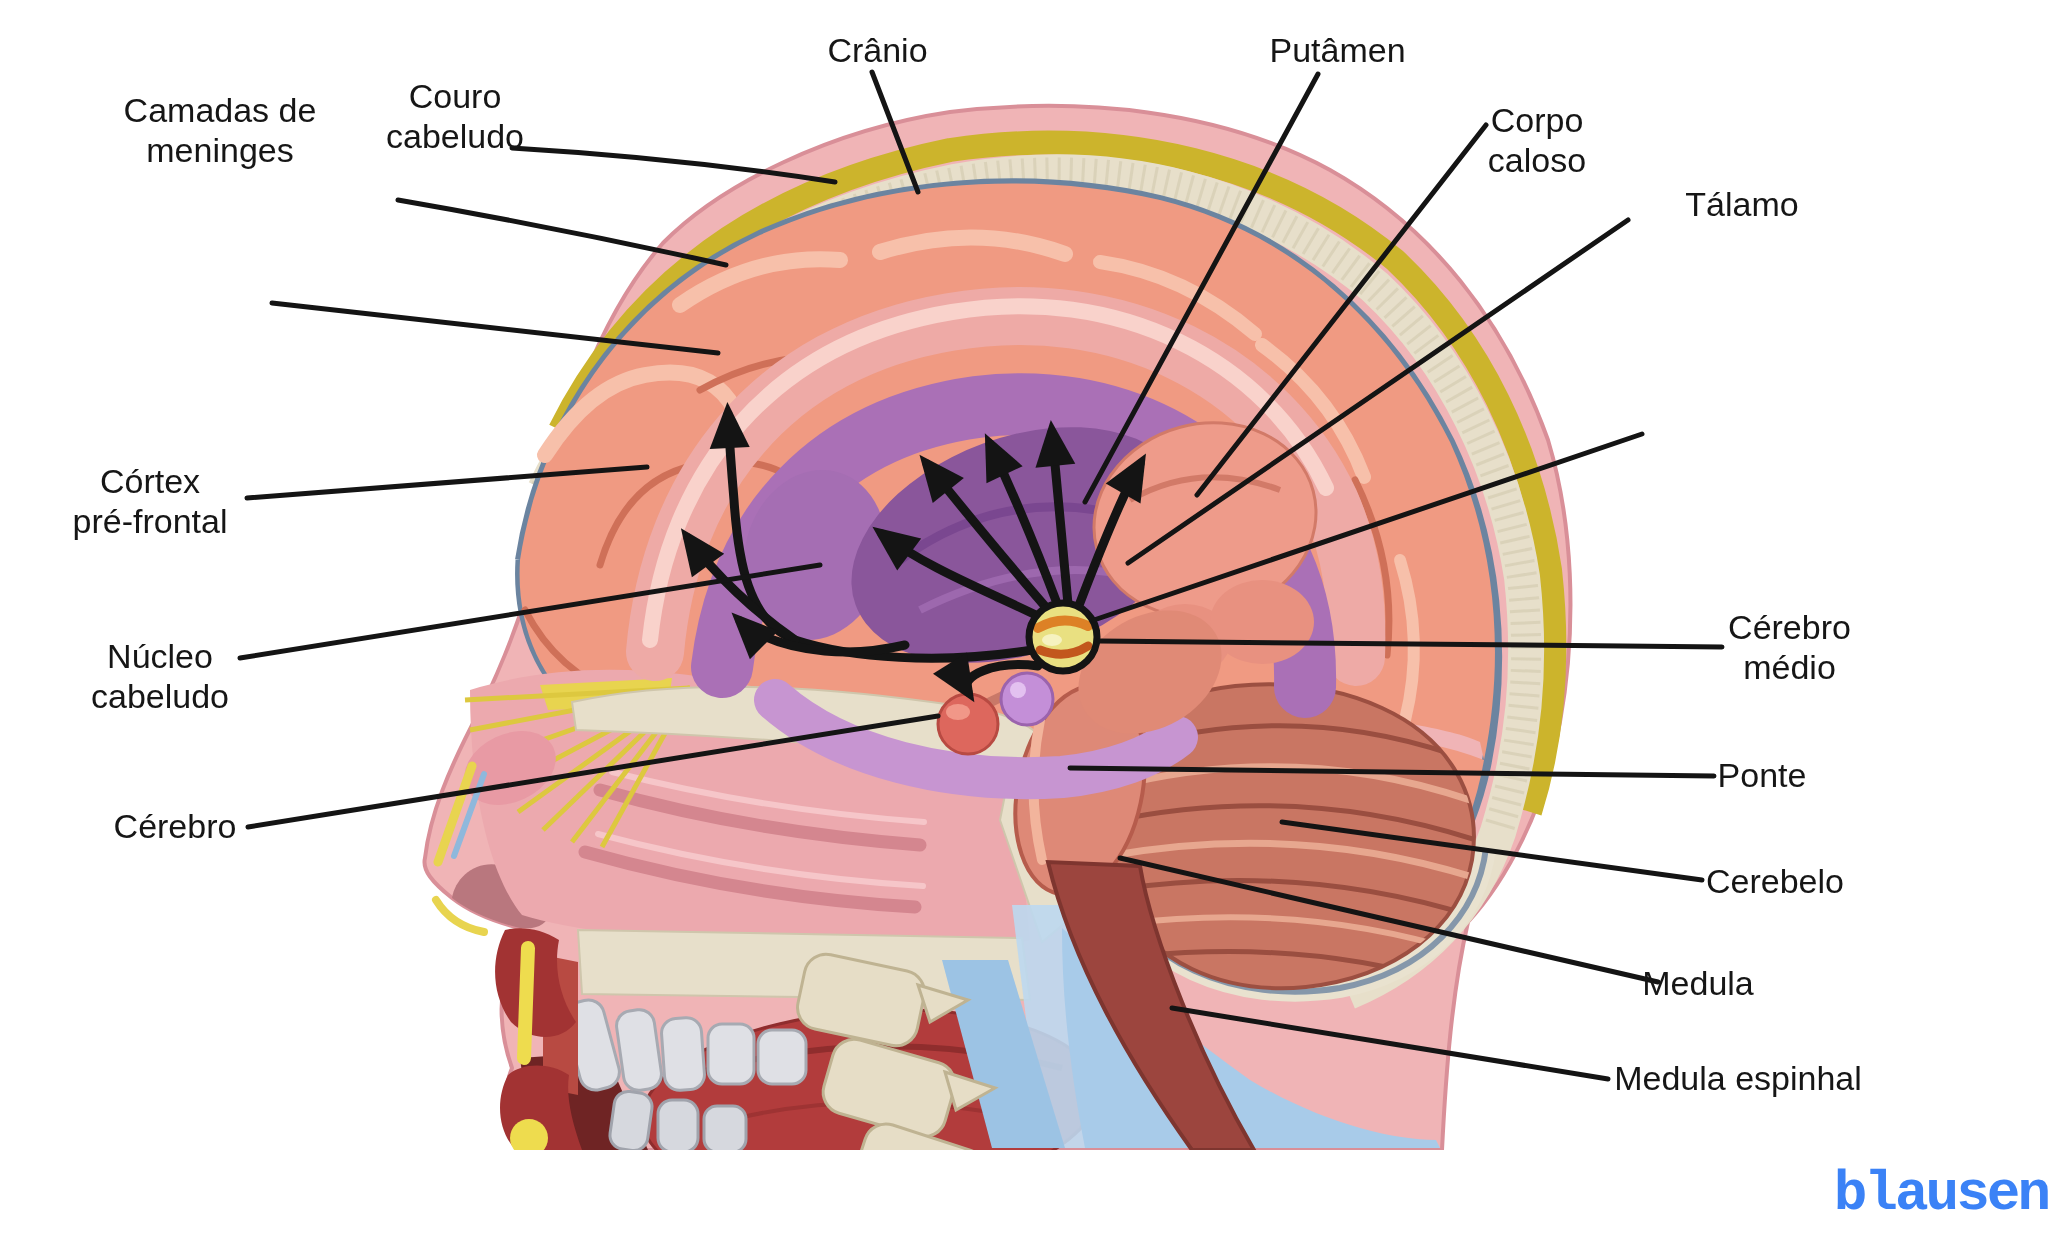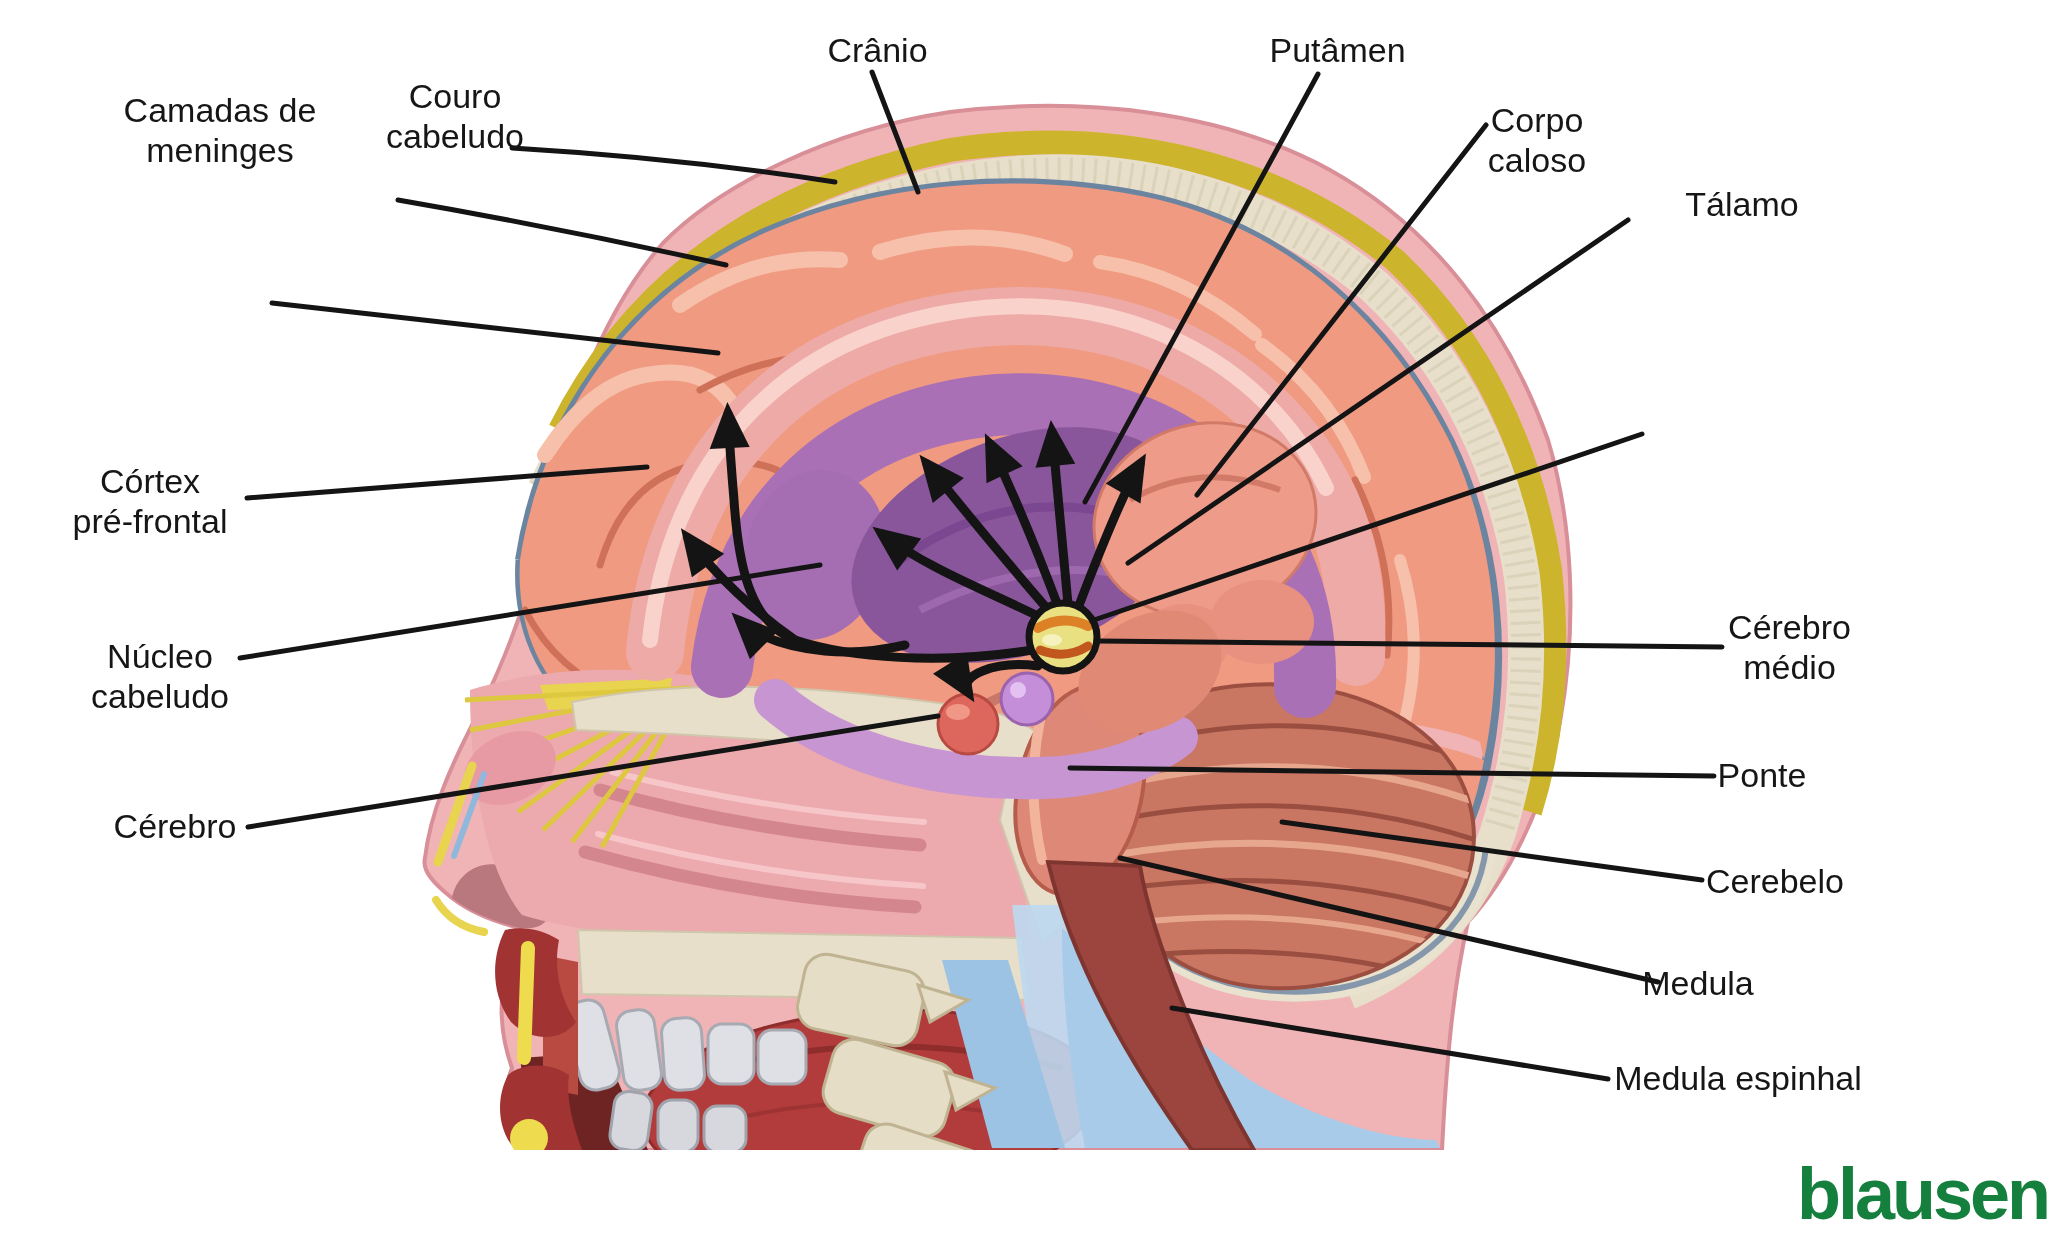--- a/index.html
+++ b/index.html
@@ -22,22 +22,22 @@
   
   .l-corpo{left:1452px;top:57px;width:170px;margin-top:43px;}
   .l-talamo{left:1627px;top:184px;width:230px;}
   .l-atv{left:1608px;top:405px;width:330px;}
   .l-cerebro{left:1682px;top:607px;width:215px;}
   .l-ponte{left:1662px;top:755px;width:200px;}
   .l-cerebelo{left:1660px;top:861px;width:230px;}
   .l-medula{left:1588px;top:963px;width:220px;}
   .l-medulaesp{left:1558px;top:1058px;width:360px;}
   .logo{position:absolute;left:1692px;top:1148px;width:356px;text-align:right;
-        font-family:Liberation Sans, sans-serif;font-weight:700;
-        font-size:72px;line-height:92px;color:#15803d;letter-spacing:-3px;}
+        font-family:Liberation Mono, monospace;font-weight:700;
+        font-size:56px;line-height:92px;color:#3b82f6;letter-spacing:-3px;}
 </style>
 </head>
 <body>
 
 <div id="stage">
 
 <svg id="art" viewBox="0 0 2048 1255" xmlns="http://www.w3.org/2000/svg">
   <defs>
     <marker id="ah" markerUnits="userSpaceOnUse" markerWidth="52" markerHeight="44" refX="36" refY="22" orient="auto">
       <path d="M2,2 L48,22 L2,42 Z" fill="#141414"></path>

